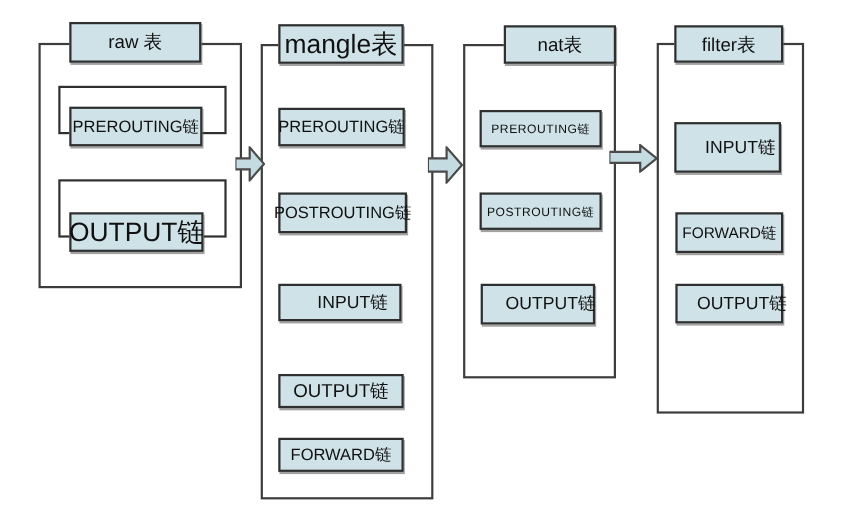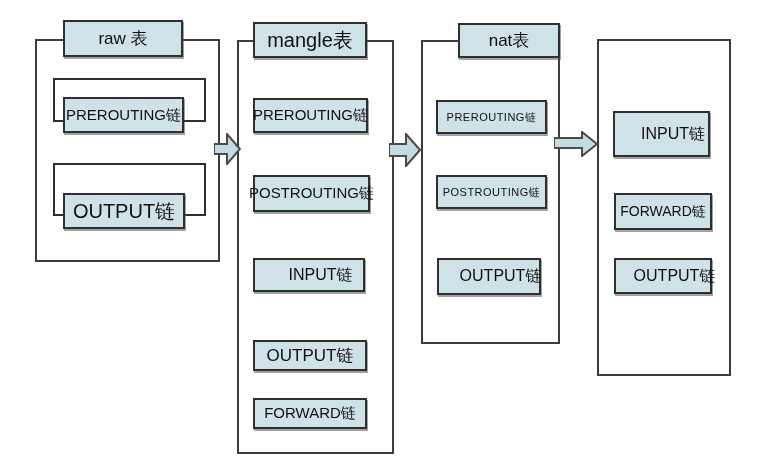--- a/index.html
+++ b/index.html
@@ -12,21 +12,21 @@
   }
   .bracket-box{
     position:absolute;background:transparent;border:2px solid #2f2f2f;z-index:2;
   }
   .node{
     position:absolute;background:#cee2e8;border:2px solid #2f2f2f;
     box-shadow:1px 2px 0 rgba(70,70,70,0.5);
     display:flex;align-items:center;justify-content:center;
     z-index:3;box-sizing:border-box;white-space:nowrap;color:#101010;
   }
-  .fs18{font-size:20px;}
+  .fs18{font-size:24px;}
   .fs17{font-size:17px;}
   .fs16{font-size:16px;padding-left:23px;}
   .fs15{font-size:15px;}
   .fs14{font-size:14px;}
   .fs11{font-size:11px;letter-spacing:0.5px;}
   .arrow{position:absolute;z-index:4;}
   .arrow polygon{fill:#c3dbe1;stroke:#4a4a4a;stroke-width:2;stroke-linejoin:miter;}
 </style>
 </head>
 <body>
@@ -60,17 +60,18 @@
   <div class="node fs17" style="left:438px;top:23px;width:102px;height:35px;margin-left:20px;">nat表</div>
   <div class="node fs11" style="left:436px;top:100px;width:111px;height:34px;">PREROUTING链</div>
   <div class="node fs11" style="left:436px;top:175px;width:111px;height:34px;">POSTROUTING链</div>
   <div class="node fs16" style="left:437px;top:258px;width:104px;height:37px;">OUTPUT链</div>
 
   <svg class="arrow" style="left:554px;top:131px;" width="44" height="26" viewBox="0 0 44 26">
     <polygon points="0,7 28,7 28,1 43,13 28,25 28,17 0,17"></polygon>
   </svg>
 
   <div class="container-box" style="left:597px;top:39px;width:130px;height:333px;"></div>
+  <div class="node fs17" style="left:613px;top:23px;width:99px;height:34px;">filter表</div>
   <div class="node fs16" style="left:613px;top:111px;width:97px;height:46px;">INPUT链</div>
   <div class="node fs14" style="left:614px;top:193px;width:98px;height:37px;">FORWARD链</div>
   <div class="node fs16" style="left:614px;top:258px;width:98px;height:36px;">OUTPUT链</div>
 
 </div>
 
 </body></html>

